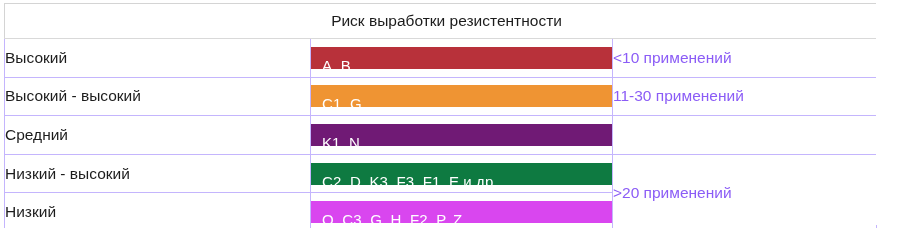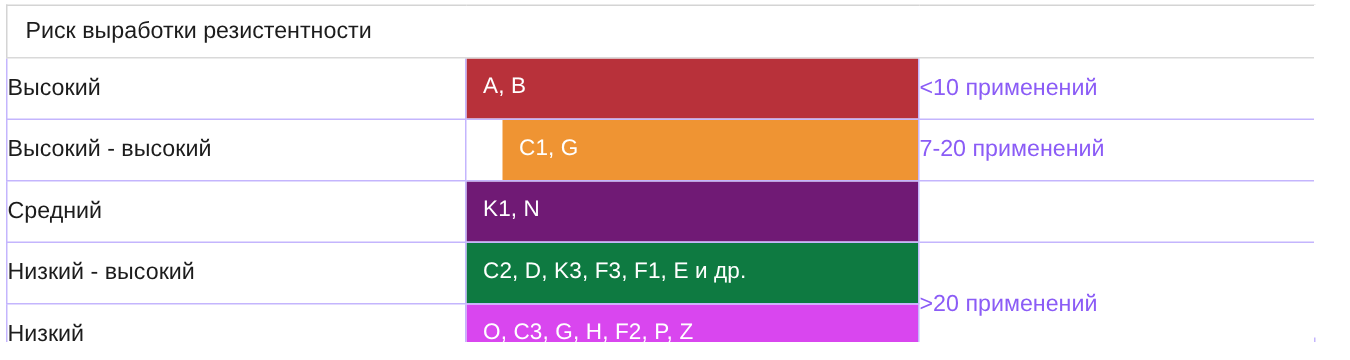--- a/index.html
+++ b/index.html
@@ -46,20 +46,21 @@
   col.c-codes { width: 302px; }
   col.c-uses  { width: 264px; }
 
   
   .header-row td {
     height: 34px;
     border-left: 1px solid #d4d4d4;
     border-right: 1px solid #d4d4d4;
     border-top: 1px solid #d4d4d4;
     border-bottom: 1px solid #d9d9d9;
+    text-align: center;
   }
   .header-title {
     font-size: 15.5px;
     color: #1c1c1c;
     padding-left: 12px;
     line-height: 34px;
     white-space: nowrap;
   }
 
   
@@ -72,21 +73,21 @@
     white-space: nowrap;
   }
 
   
   .codes-cell {
     padding: 0;
     background: #ffffff;
   }
   .swatch {
     display: block;
-    height: 40px;
+    height: 22px;
     box-sizing: border-box;
     padding-left: 11px;
     font-size: 15px;
     color: #ffffff;
     line-height: 37.6px;
     white-space: nowrap;
     letter-spacing: 0.1px;
   }
 
   .uses-cell {
@@ -131,23 +132,23 @@
         <td class="label-cell">Высокий</td>
         <td class="codes-cell">
           <span class="swatch" id="sw0" style="background: rgb(184, 49, 58);">A, B</span>
         </td>
         <td class="uses-cell">&lt;10 применений</td>
       </tr>
 
       <tr class="body-row">
         <td class="label-cell">Высокий - высокий</td>
         <td class="codes-cell">
-          <span class="swatch" id="sw1" style="background: rgb(239, 148, 51); margin-left: 24px;">C1, G</span>
+          <span class="swatch" id="sw1" style="background: rgb(239, 148, 51);">C1, G</span>
         </td>
-        <td class="uses-cell">7-20 применений</td>
+        <td class="uses-cell">11-30 применений</td>
       </tr>
 
       <tr class="body-row">
         <td class="label-cell">Средний</td>
         <td class="codes-cell">
           <span class="swatch" id="sw2" style="background: #701a75;">K1, N</span>
         </td>
         <td class="uses-cell uses-empty"></td>
       </tr>
 

